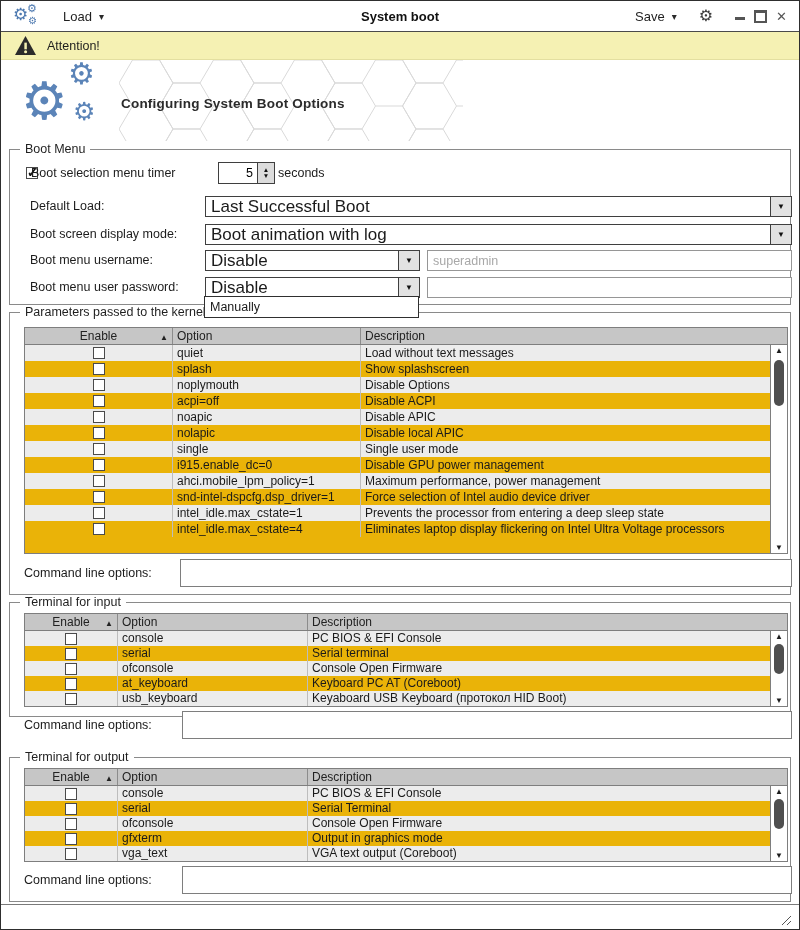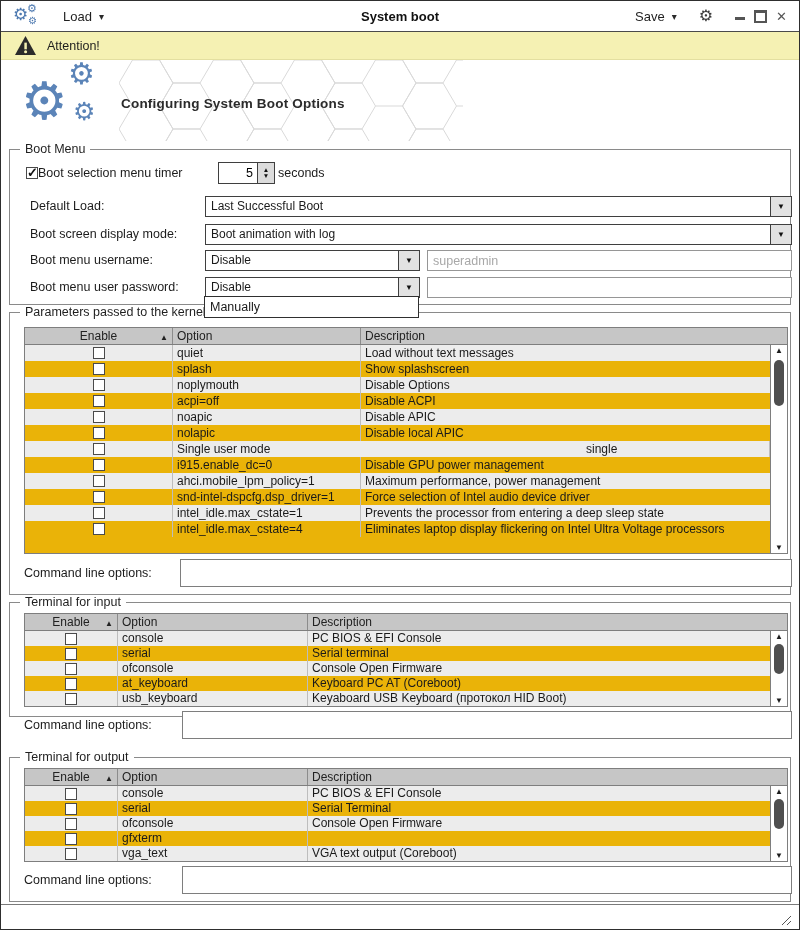--- a/index.html
+++ b/index.html
@@ -39,21 +39,21 @@
 
   
   .group{position:absolute;border:1px solid #8a8a8a;box-sizing:border-box;background:#fff;}
   .legend{position:absolute;top:-8px;left:10px;background:#fff;padding:0 5px;font-size:12.5px;color:#1f1f1f;white-space:nowrap;}
   .lbl{position:absolute;font-size:12.5px;line-height:21px;color:#1c1c1c;white-space:nowrap;}
 
   
   .checkbox{width:12px;height:12px;border:1px solid #4a4a4a;background:#fff;display:inline-block;box-sizing:border-box;position:relative;}
   .checkbox.checked::after{content:"✓";position:absolute;left:0px;top:-3px;font-size:13px;font-weight:bold;color:#111;}
   .combo{position:absolute;height:21px;border:1px solid #3f3f3f;background:#fff;display:flex;box-sizing:border-box;}
-  .combo-val{flex:1;font-size:12px;line-height:19px;padding:0 5px;overflow:hidden;white-space:nowrap;}
+  .combo-val{flex:1;font-size:17px;line-height:19px;padding:0 5px;overflow:hidden;white-space:nowrap;}
   .combo-btn{width:20px;background:#e2e2e2;border-left:1px solid #3f3f3f;display:flex;align-items:center;justify-content:center;font-size:8px;color:#111;flex:none;}
   .textfield{position:absolute;height:21px;border:1px solid #969696;background:#fff;box-sizing:border-box;
              font-size:12.5px;padding:0 5px;font-family:inherit;color:#404040;outline:none;}
   .textfield::placeholder{color:#a8a8a8;}
   .spinner{position:absolute;display:flex;height:22px;border:1px solid #3f3f3f;box-sizing:border-box;background:#fff;}
   .spin-val{width:30px;border:none;text-align:right;font-size:12.5px;padding:0 4px;font-family:inherit;outline:none;background:#fff;}
   .spin-btn{width:16px;background:#dcdcdc;border-left:1px solid #3f3f3f;display:flex;flex-direction:column;
             align-items:center;justify-content:center;font-size:6.5px;line-height:6px;color:#111;flex:none;}
   .droplist{position:absolute;left:203px;top:295px;width:215px;height:22px;border:1px solid #2f2f2f;background:#fff;z-index:30;box-sizing:border-box;}
   .droplist .opt{font-size:12.5px;line-height:20px;padding:0 5px;}
@@ -137,21 +137,21 @@
     <span class="g1">⚙</span>
     <span class="g2">⚙</span>
     <span class="g3">⚙</span>
   </div>
   <div class="hdr-title">Configuring System Boot Options</div>
 
   <div class="group" style="left:8px;top:148px;width:782px;height:156px;">
     <span class="legend">Boot Menu</span>
 
     <span class="checkbox checked" style="position:absolute;left:16px;top:17px;"></span>
-    <span class="lbl" style="left:28px;top:13px;">Boot selection menu timer</span>
+    <span class="lbl" style="left:21px;top:13px;">Boot selection menu timer</span>
     <div class="spinner" style="left:208px;top:12px;">
       <input class="spin-val" value="5" style="">
       <div class="spin-btn">
         <span>▲</span>
         <span>▼</span>
       </div>
     </div>
     <span class="lbl" style="left:268px;top:13px;">seconds</span>
 
     <span class="lbl" style="left:20px;top:46px;">Default Load:</span>
@@ -237,22 +237,22 @@
             <div class="td enable">
               <span class="checkbox"></span>
             </div>
             <div class="td option">nolapic</div>
             <div class="td desc">Disable local APIC</div>
           </div>
           <div class="tr">
             <div class="td enable">
               <span class="checkbox"></span>
             </div>
+            <div class="td option">single</div>
             <div class="td desc">Single user mode</div>
-            <div class="td option">single</div>
           </div>
           <div class="tr">
             <div class="td enable">
               <span class="checkbox"></span>
             </div>
             <div class="td option">i915.enable_dc=0</div>
             <div class="td desc">Disable GPU power management</div>
           </div>
           <div class="tr">
             <div class="td enable">
@@ -386,20 +386,21 @@
               <span class="checkbox"></span>
             </div>
             <div class="td option">ofconsole</div>
             <div class="td desc">Console Open Firmware</div>
           </div>
           <div class="tr">
             <div class="td enable">
               <span class="checkbox"></span>
             </div>
             <div class="td option">gfxterm</div>
+            <div class="td desc">Output in graphics mode</div>
           </div>
           <div class="tr">
             <div class="td enable">
               <span class="checkbox"></span>
             </div>
             <div class="td option">vga_text</div>
             <div class="td desc">VGA text output (Coreboot)</div>
           </div>
         </div>
       <div class="scrollbar">

